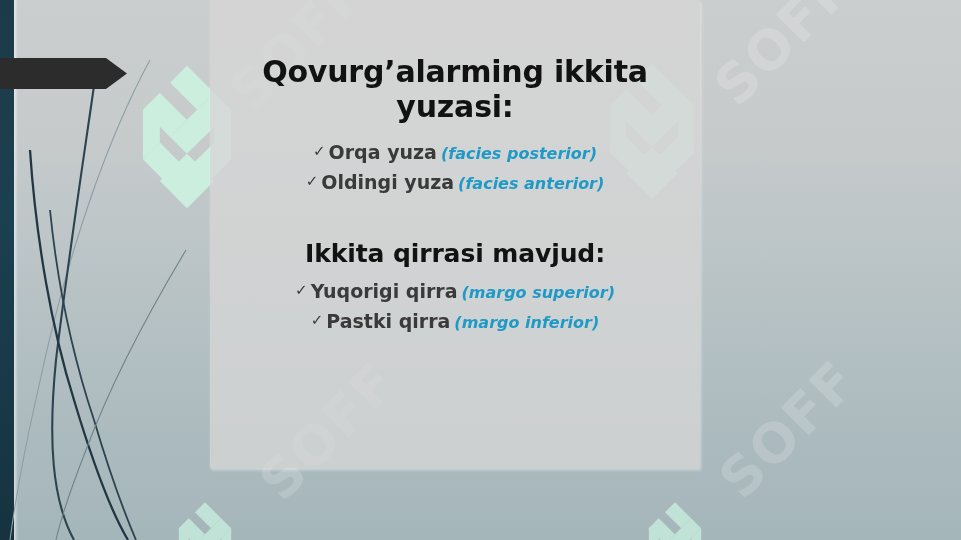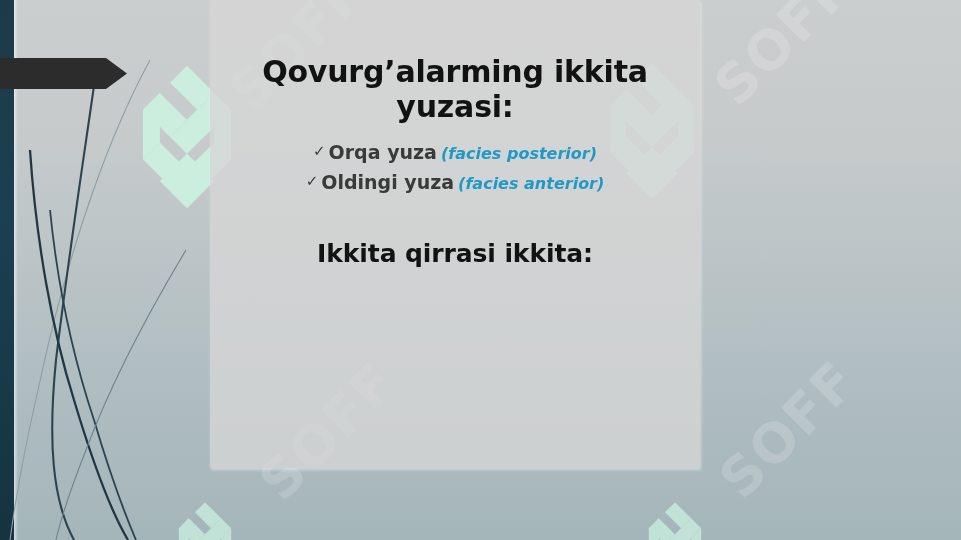--- a/index.html
+++ b/index.html
@@ -274,17 +274,25 @@
         </li>
         <li class="bullet-item">
           <span class="check-icon">✓</span><span class="bullet-main">Oldingi yuza</span><span class="bullet-latin">(facies anterior)</span>
         </li>
       </ul>
     </div>
 
     <div class="group-gap"></div>
 
     <div class="group-2">
-      <h2 class="section-heading">Ikkita qirrasi ikkita:</h2>
+      <h2 class="section-heading">Ikkita qirrasi mavjud:</h2>
+      <ul class="bullet-list">
+        <li class="bullet-item">
+          <span class="check-icon">✓</span><span class="bullet-main">Yuqorigi qirra</span><span class="bullet-latin">(margo superior)</span>
+        </li>
+        <li class="bullet-item">
+          <span class="check-icon">✓</span><span class="bullet-main">Pastki qirra</span><span class="bullet-latin">(margo inferior)</span>
+        </li>
+      </ul>
     </div>
 
   </div>
 </div>
 
 </body></html>

